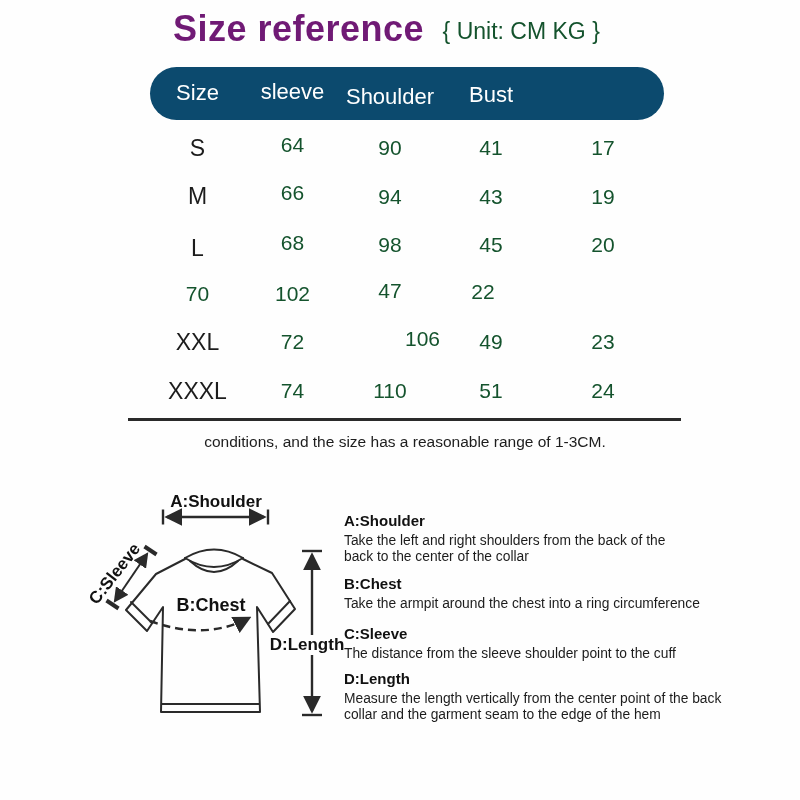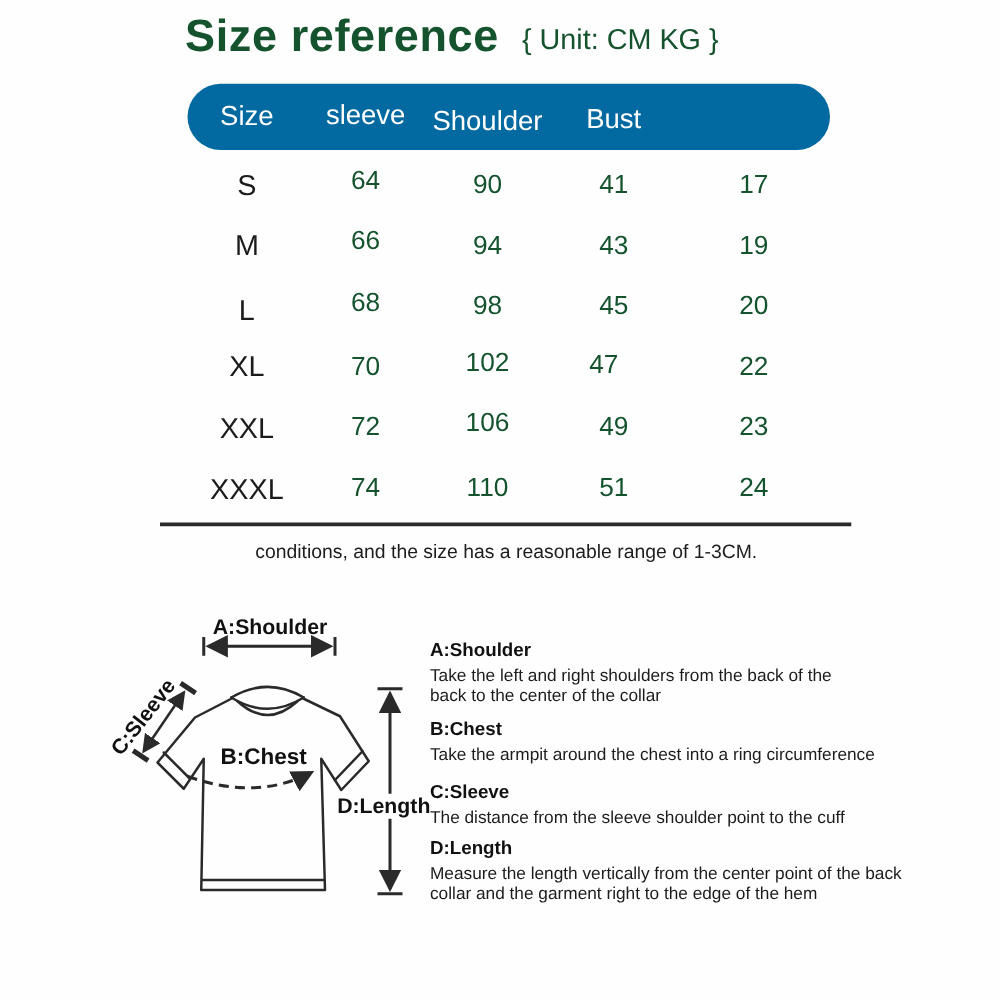--- a/index.html
+++ b/index.html
@@ -2,45 +2,45 @@
 <html><head>
 <meta charset="utf-8">
 <style>
   * { margin:0; padding:0; box-sizing:border-box; }
   html,body { width:800px; height:800px; background:#fff; }
   body { font-family:"Liberation Sans","DejaVu Sans",sans-serif; color:#1a1a1a; position:relative; overflow:hidden; }
   .page { position:absolute; inset:0; background:#fefefe; }
 
   
   .title-wrap { position:absolute; left:148px; top:8px; white-space:nowrap; }
-  .title-main { display:inline-block; font-size:36px; font-weight:800; letter-spacing:0.5px; color:#14532d; }
+  .title-main { display:inline-block; font-size:36px; font-weight:800; letter-spacing:0.5px; color:#701a75;margin-left:25px; }
   .title-unit { display:inline-block; font-size:23px; font-weight:400; color:#14532d; margin-left:14px; vertical-align:2px; }
 
   
-  .pill { position:absolute; left:150px; top:67px; width:514px; height:53px; background:#0369a1; border-radius:28px;
+  .pill { position:absolute; left:150px; top:67px; width:514px; height:53px; background:#0c4a6e; border-radius:28px;
           display:grid; grid-template-columns:95px 95px 100px 102px 122px; align-items:center; }
   .pill .hc { text-align:center; color:#fff; font-size:22px; font-weight:400; }
   .pill .hc:nth-child(1){ transform:translateY(-1px); }
   .pill .hc:nth-child(2){ transform:translateY(-2px); }
   .pill .hc:nth-child(3){ transform:translateY(3px); }
   .pill .hc:nth-child(4){ transform:translateY(1px); }
   .pill .hc:nth-child(5){ transform:translateY(1px); }
 
   
   .tbody { position:absolute; left:150px; top:124px; width:514px; }
   .trow { display:grid; grid-template-columns:95px 95px 100px 102px 122px; height:48.5px; align-items:center; }
   .tc { text-align:center; font-size:21px; color:#14532d; }
   .tc.size { font-size:23px; color:#1c1c1c; }
   .trow:nth-child(1) .tc:nth-child(2){ transform:translateY(-3px); }
   .trow:nth-child(2) .tc:nth-child(2){ transform:translateY(-4px); }
   .trow:nth-child(3) .tc:nth-child(1){ transform:translateY(3px); }
   .trow:nth-child(3) .tc:nth-child(2){ transform:translateY(-2px); }
   .trow:nth-child(4) .tc:nth-child(3){ transform:translateY(-3px); }
   .trow:nth-child(4) .tc:nth-child(4){ transform:translate(-8px,-2px); }
-  .trow:nth-child(5) .tc:nth-child(3){ transform:translateY(-3px); }
+  .trow:nth-child(5) .tc:nth-child(3){ transform:translateY(-3px);text-align:right; }
   .trow:nth-child(6) .tc:nth-child(1){ transform:translateY(1px); }
 
   .divider { position:absolute; left:128px; top:418px; width:553px; height:3px; background:#2a2a2a; }
 
   
   .tips { position:absolute; left:55px; top:431px; width:700px; text-align:center; font-size:15.5px; line-height:21px; color:#1d1d1d; }
 
   
   .dlabel { position:absolute; font-weight:700; color:#111; text-align:center; }
   .lbl-a { left:156px; top:492px; width:120px; font-size:17px; }
@@ -93,21 +93,20 @@
       <div class="tc">19</div>
     </div>
     <div class="trow">
       <div class="tc size">L</div>
       <div class="tc">68</div>
       <div class="tc">98</div>
       <div class="tc">45</div>
       <div class="tc">20</div>
     </div>
     <div class="trow">
-      <div class="tc size">XL</div>
       <div class="tc">70</div>
       <div class="tc">102</div>
       <div class="tc">47</div>
       <div class="tc">22</div>
     </div>
     <div class="trow">
       <div class="tc size">XXL</div>
       <div class="tc">72</div>
       <div class="tc">106</div>
       <div class="tc">49</div>
@@ -179,17 +178,17 @@
     <div class="def-block">
       <div class="def-term">B:Chest</div>
       <div class="def-desc">Take the armpit around the chest into a ring circumference</div>
     </div>
     <div class="def-block">
       <div class="def-term">C:Sleeve</div>
       <div class="def-desc">The distance from the sleeve shoulder point to the cuff</div>
     </div>
     <div class="def-block">
       <div class="def-term">D:Length</div>
-      <div class="def-desc">Measure the length vertically from the center point of the back collar and the garment right to the edge of the hem</div>
+      <div class="def-desc">Measure the length vertically from the center point of the back collar and the garment seam to the edge of the hem</div>
     </div>
   </div>
 
 </div>
 
 </body></html>

